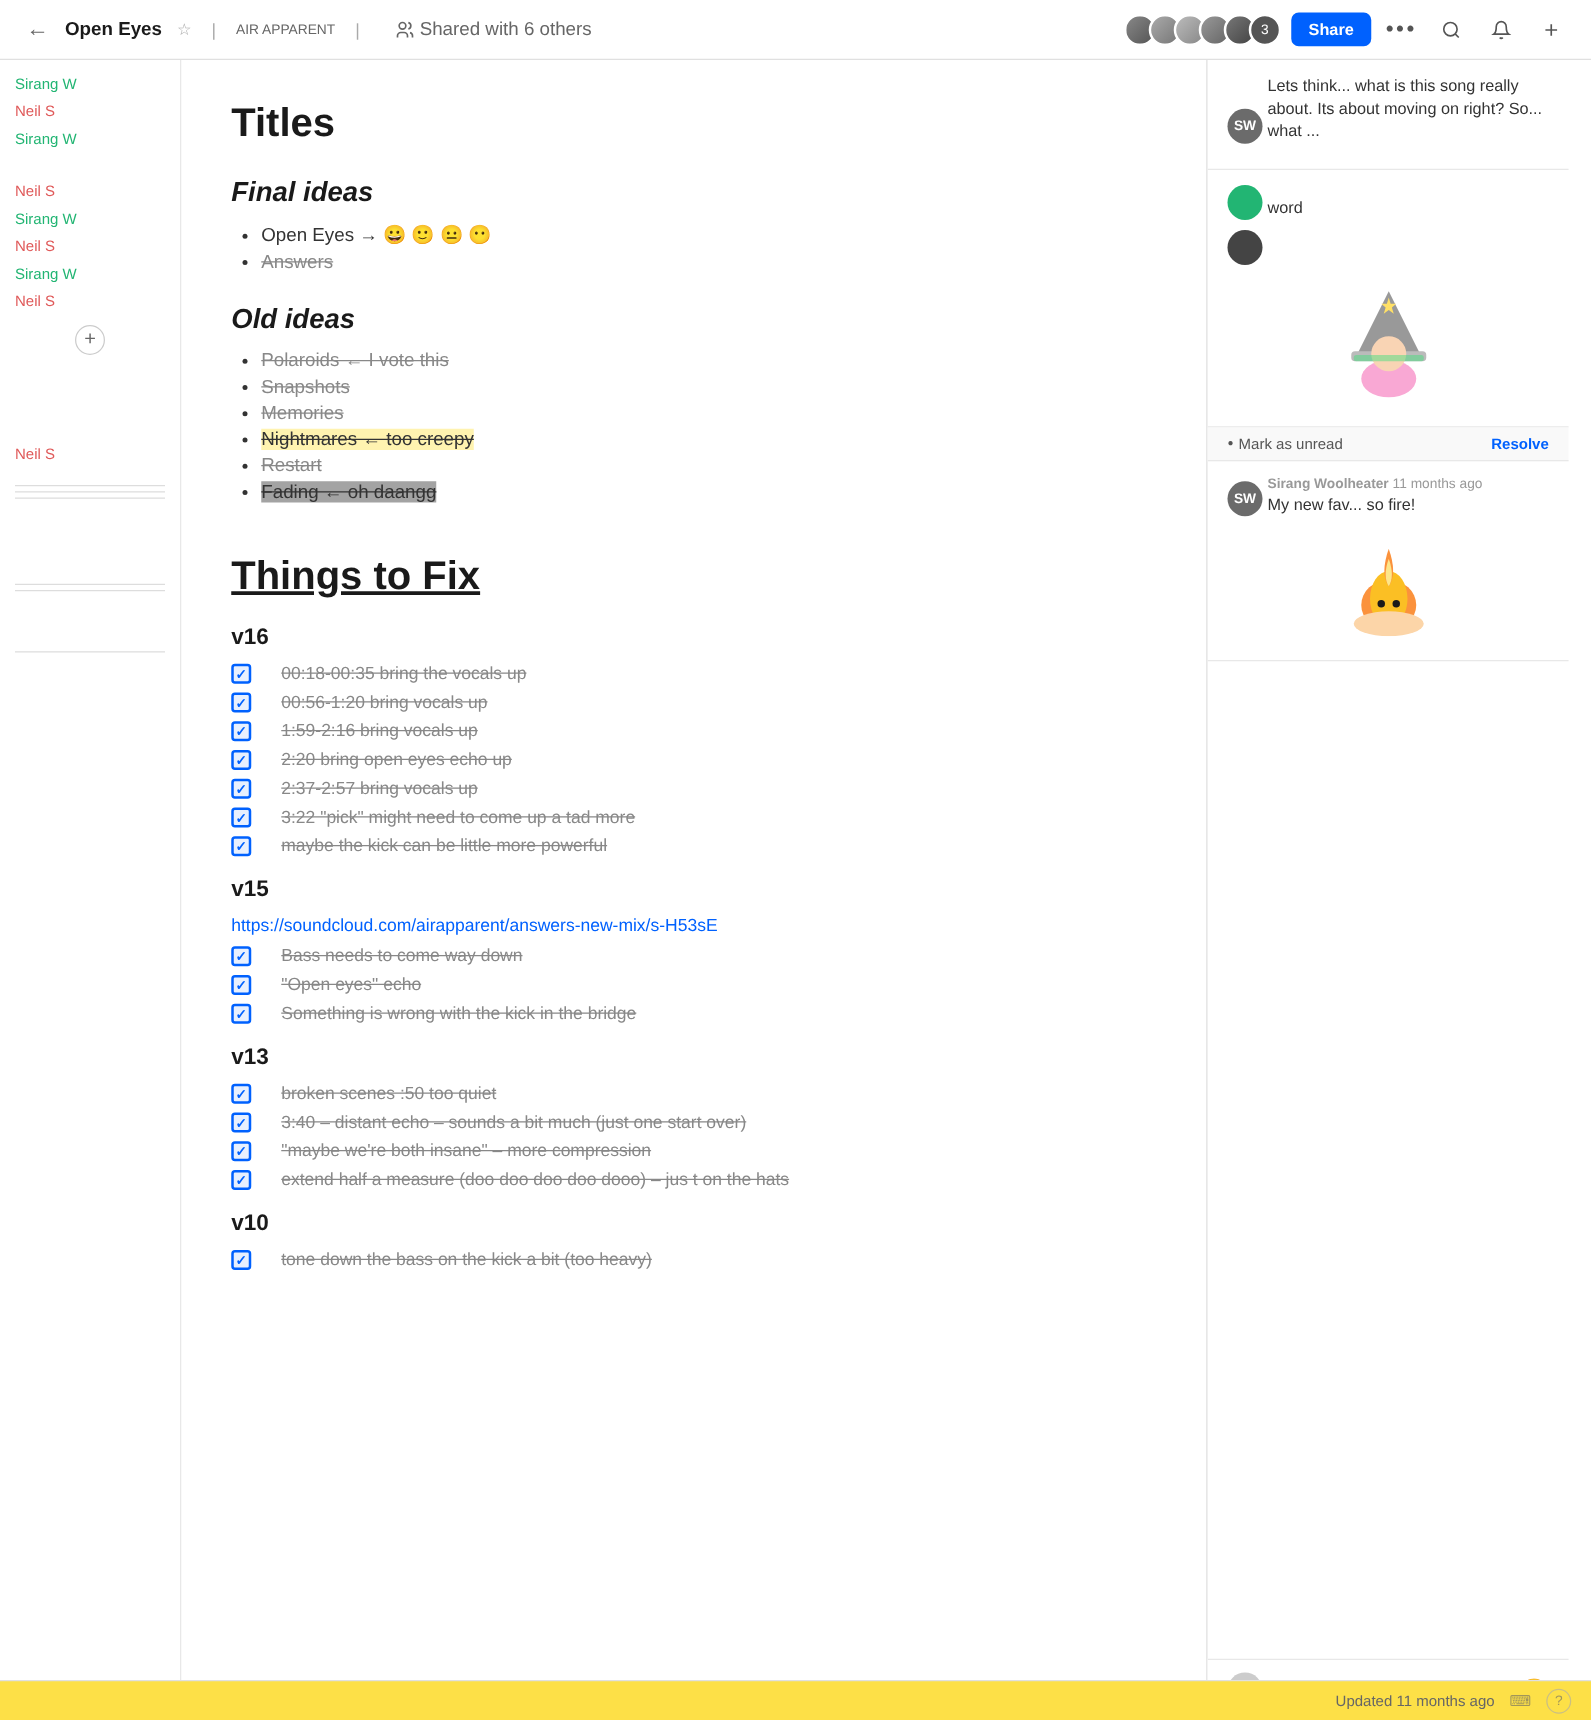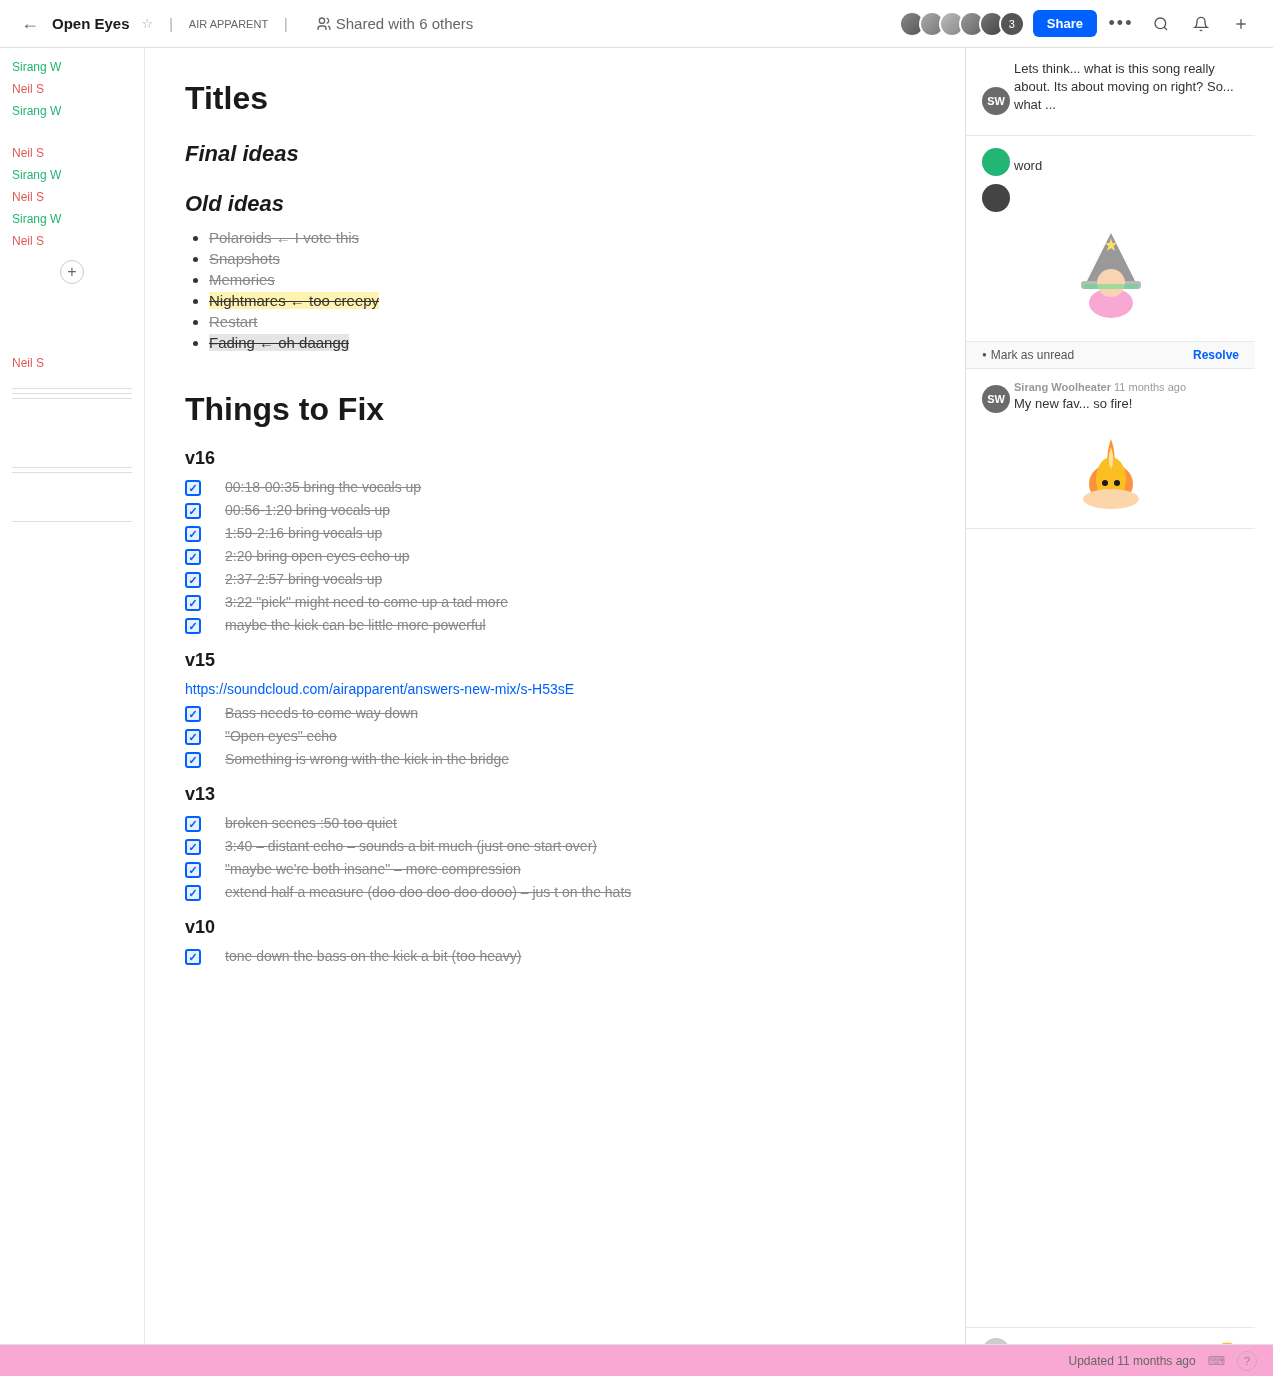--- a/index.html
+++ b/index.html
@@ -40,21 +40,21 @@
     .main-content { flex: 1; overflow-y: auto; padding: 32px 40px 80px 40px; max-width: 820px; }
     
     h1.doc-section-title { font-size: 32px; font-weight: 700; margin-bottom: 20px; color: #1a1a1a; }
     h2.subsection { font-size: 22px; font-weight: 700; margin: 24px 0 12px; color: #1a1a1a; font-style: italic; }
     h3.sub-subsection { font-size: 18px; font-weight: 600; margin: 16px 0 10px; color: #1a1a1a; }
 
     .bullet-list { list-style: disc; padding-left: 24px; margin-bottom: 8px; }
     .bullet-list li { margin: 4px 0; font-size: 15px; }
     .strikethrough { text-decoration: line-through; color: #888; }
     .strikethrough-yellow { text-decoration: line-through; background-color: #fff3b0; }
-    .strikethrough-orange { text-decoration: line-through; background-color: #e5e5e5; }
+    .strikethrough-orange { text-decoration: line-through; background-color: #a3a3a3; }
 
     
     .check-item { display: flex; align-items: flex-start; gap: 24px; margin: 6px 0; font-size: 14px; }
     .check-box { width: 16px; height: 16px; border: 2px solid #0061fe; border-radius: 3px; background: #e8f0fe; display: flex; align-items: center; justify-content: center; flex-shrink: 0; margin-top: 1px; }
     .check-box::after { content: '✓'; color: #0061fe; font-size: 11px; font-weight: bold; }
     .check-text { color: #888; text-decoration: line-through; }
     .link { color: #0061fe; text-decoration: none; }
 
     
     .right-panel { width: 290px; min-width: 290px; border-left: 1px solid #e0e0e0; display: flex; flex-direction: column; overflow: hidden; }
@@ -77,21 +77,21 @@
     .resolve-btn { color: #0061fe; font-weight: 600; cursor: pointer; }
 
     
     .reply-area { padding: 10px 16px; border-top: 1px solid #e8e8e8; display: flex; align-items: center; gap: 8px; background: #fff; }
     .reply-avatar { width: 28px; height: 28px; border-radius: 50%; background: #ccc; flex-shrink: 0; }
     .reply-input { flex: 1; border: none; outline: none; font-size: 13px; color: #666; background: transparent; }
     .reply-input::placeholder { color: #bbb; }
     .emoji-btn { font-size: 18px; cursor: pointer; color: #aaa; }
 
     
-    .status-bar { position: fixed; bottom: 0; left: 0; right: 0; height: 32px; background: #f9a8d4; border-top: 1px solid #e0e0e0; display: flex; align-items: center; justify-content: flex-end; padding: 0 16px; gap: 12px; font-size: 12px; color: #666; }
+    .status-bar { position: fixed; bottom: 0; left: 0; right: 0; height: 32px; background: #fde047; border-top: 1px solid #e0e0e0; display: flex; align-items: center; justify-content: flex-end; padding: 0 16px; gap: 12px; font-size: 12px; color: #666; }
     .status-icon-btn { cursor: pointer; opacity: 0.6; }
 
     
     .av1 { background: linear-gradient(135deg, #888, #555); }
     .av2 { background: linear-gradient(135deg, #aaa, #777); }
     .av3 { background: linear-gradient(135deg, #bbb, #888); }
     .av4 { background: linear-gradient(135deg, #999, #666); }
     .av5 { background: linear-gradient(135deg, #777, #444); }
   </style>
 </head>
@@ -191,34 +191,42 @@
     <div style="height:40px"></div>
     <div style="margin: 4px 12px; height:1px; background:#ddd;"></div>
   </div>
 
   <div class="main-content">
 
     <h1 class="doc-section-title">Titles</h1>
 
     
     <h2 class="subsection">Final ideas</h2>
+    <ul class="bullet-list">
+      <li>
+        Open Eyes → <span>😀 🙂 😐 😶</span>
+      </li>
+      <li>
+        <span class="strikethrough">Answers</span>
+      </li>
+    </ul>
 
     
     <h2 class="subsection">Old ideas</h2>
     <ul class="bullet-list">
       <li><span class="strikethrough">Polaroids ← I vote this</span></li>
       <li><span class="strikethrough">Snapshots</span></li>
       <li><span class="strikethrough">Memories</span></li>
       <li><span class="strikethrough-yellow">Nightmares ← too creepy</span></li>
       <li><span class="strikethrough">Restart</span></li>
       <li><span class="strikethrough-orange">Fading ← oh daangg</span></li>
     </ul>
 
     
-    <h1 class="doc-section-title" style="margin-top:40px;">Things to Fix</h1>
+    <h1 class="doc-section-title" style="margin-top:40px;text-decoration:underline;">Things to Fix</h1>
 
     
     <h3 class="sub-subsection">v16</h3>
     <div>
       <div class="check-item">
           <div class="check-box"></div>
           <span class="check-text">00:18-00:35 bring the vocals up</span>
         </div>
       <div class="check-item">
           <div class="check-box"></div>

